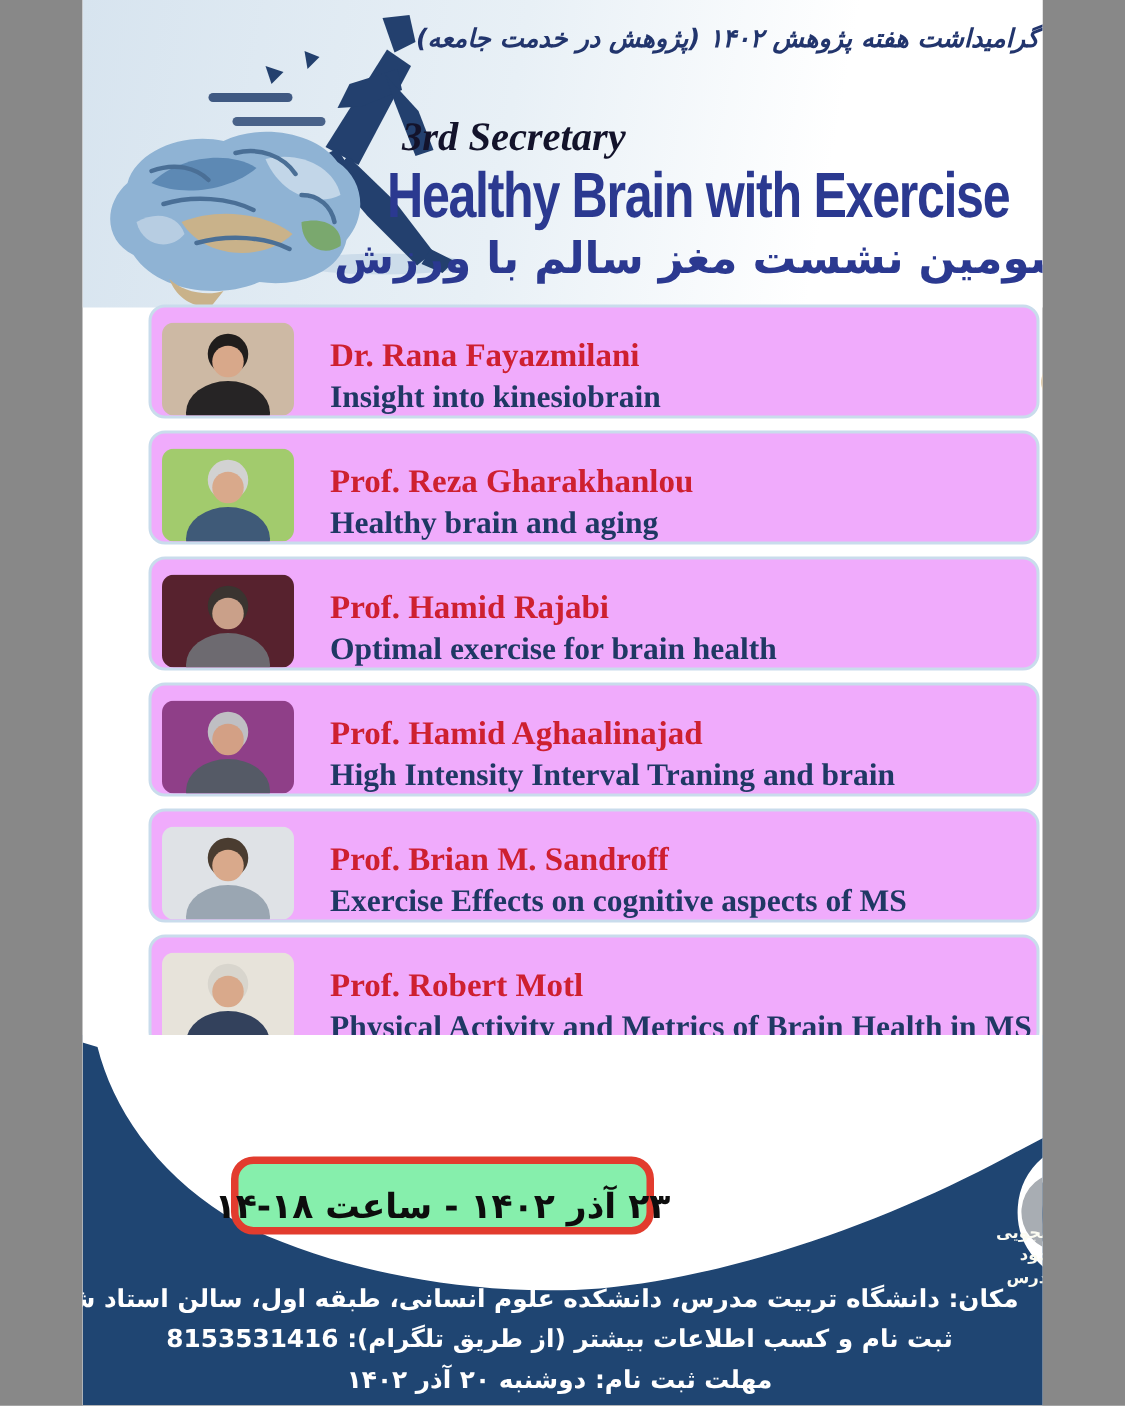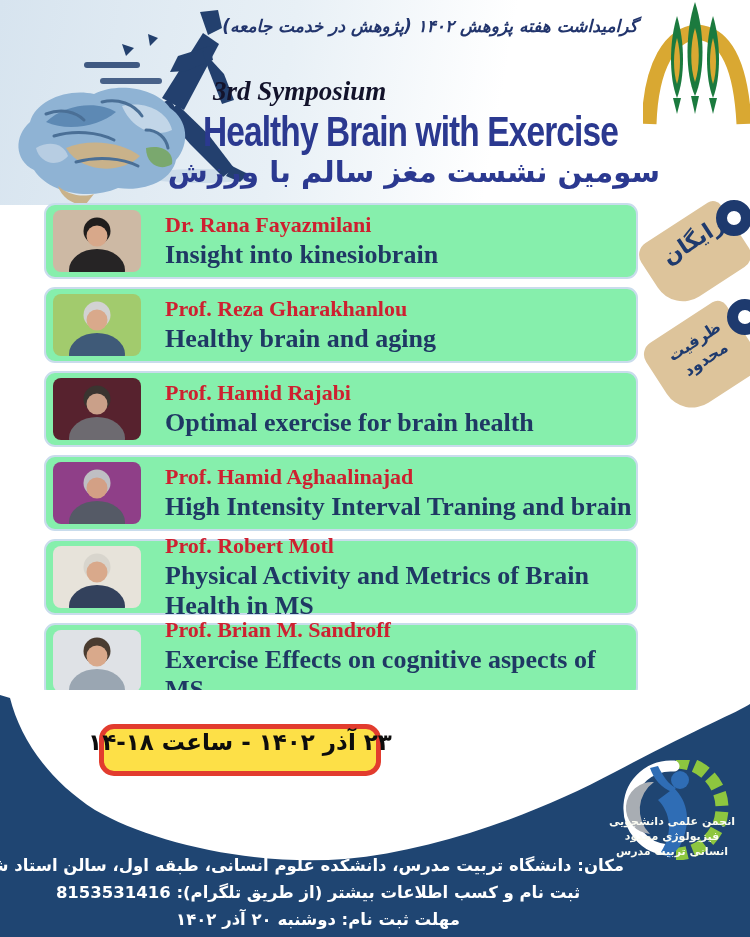--- a/index.html
+++ b/index.html
@@ -1,17 +1,17 @@
 <!DOCTYPE html>
 <html style="--navy-text: #2b3990; --dark-navy: #1f3864; --red-name: #ce2030; --green-name: #2e7d4e; --footer-navy: #1f4572; --tag-tan: #ddc49b; --ring-navy: #1e3a6e; --banner-border-red: #e23c2e; --logo-gold: #d9a832; --logo-green: #1b7a3e; --assoc-green: #8dc63f; --assoc-blue: #2f6db5;"><head>
 <meta charset="utf-8">
 <style>
   html,body{margin:0;padding:0;background:#888;}
   .poster{
-    position:relative;width:750px;height:937px;margin:0 auto;
+    position:relative;width:640px;height:937px;margin:0 auto;
     background:#ffffff;overflow:hidden;
     font-family:"Liberation Sans",sans-serif;
   }
   
   .header{
     position:absolute;left:0;top:0;width:750px;height:205px;
     background:linear-gradient(100deg,#d7e4ef 0%,#e8f0f6 38%,#ffffff 66%,#ffffff 100%);
   }
   .brain-svg{position:absolute;left:6px;top:78px;}
   .runner-svg{position:absolute;left:82px;top:4px;}
@@ -36,36 +36,36 @@
     position:absolute;left:240px;top:155px;width:420px;text-align:right;
     white-space:nowrap;direction:rtl;
     font-family:"DejaVu Sans",sans-serif;font-weight:bold;
     font-size:29px;color:var(--navy-text,#2b3990);
   }
   .uni-logo{position:absolute;left:643px;top:2px;}
   
   .cards{position:absolute;left:44px;top:203px;width:594px;}
   .card{
     box-sizing:border-box;height:76px;margin-bottom:8px;
-    background:#86efac;border:2px solid #c9dcec;border-radius:11px;
-    display:flex;align-items:center;
+    background:#f0abfc;border:2px solid #c9dcec;border-radius:11px;
+    display:flex;align-items:flex-end;
   }
   .photo{
     width:88px;height:62px;margin-left:7px;flex:none;
     border-radius:8px;overflow:hidden;
   }
   .photo svg{display:block;}
   .ctext{margin-left:24px;}
   .sname{
     font-family:"Liberation Serif",serif;font-weight:bold;
     font-size:22px;color:var(--red-name,#ce2030);margin-bottom:2px;
   }
   .stopic{
     font-family:"Liberation Serif",serif;font-weight:bold;
-    font-size:26px;color:var(--dark-navy,#1f3864);
+    font-size:21px;color:var(--dark-navy,#1f3864);
   }
   
   .p1{--pbg:#cdb9a4;--phair:#201d1c;--pskin:#d8a88a;--pbody:#262425;}
   .p2{--pbg:#a2cb6d;--phair:#d2d2d2;--pskin:#d9a98b;--pbody:#3f5a78;}
   .p3{--pbg:#57222e;--phair:#3a3430;--pskin:#caa089;--pbody:#6d6a70;}
   .p4{--pbg:#8f3f88;--phair:#bfbfc3;--pskin:#d3a085;--pbody:#555a66;}
   .p5{--pbg:#e7e3da;--phair:#d8d5cd;--pskin:#d9a98b;--pbody:#33415c;}
   .p6{--pbg:#dfe2e6;--phair:#4a3c30;--pskin:#d9a98b;--pbody:#9aa6b2;}
   
   .tag{position:absolute;width:120px;height:112px;}
@@ -96,24 +96,24 @@
   .org-line{
     font-family:"Liberation Serif",serif;font-weight:bold;
     font-size:23px;line-height:29px;white-space:nowrap;
   }
   .olabel{color:var(--dark-navy,#1f3864);}
   .oname{color:var(--green-name,#2e7d4e);}
   
   .bottom-svg{position:absolute;left:0;top:690px;}
   
   .date-banner{
-    position:absolute;left:99px;top:724px;width:282px;height:52px;
-    box-sizing:border-box;background:#fde047;
+    position:absolute;left:99px;top:771px;width:282px;height:52px;
+    box-sizing:border-box;background:#86efac;
     border:5px solid var(--banner-border-red,#e23c2e);border-radius:15px;
-    display:flex;align-items:flex-start;justify-content:center;
+    display:flex;align-items:flex-end;justify-content:center;
   }
   .date-banner span{
     direction:rtl;white-space:nowrap;
     font-family:"DejaVu Sans",sans-serif;font-weight:bold;
     font-size:23px;color:#0d0d0d;
   }
   
   .footer-text{
     position:absolute;left:12px;top:852px;width:612px;text-align:center;
     direction:rtl;color:#ffffff;
@@ -168,21 +168,21 @@
         <path d="M40,36 C56,30 70,34 78,42"></path>
         <path d="M96,24 C112,20 128,26 136,38"></path>
         <path d="M48,58 C68,52 92,54 108,62"></path>
         <path d="M70,84 C92,78 116,80 132,88"></path>
         <path d="M140,52 C152,52 160,60 162,70"></path>
       </g>
       <path d="M52,108 C60,116 76,120 88,116 L80,126 C68,128 56,120 52,108 Z" fill="#c9b28a"></path>
     </svg>
 
     <div class="fa-banner">گرامیداشت هفته پژوهش ۱۴۰۲ (پژوهش در خدمت جامعه)</div>
-    <div class="ordinal">3rd Symposium</div>
+    <div class="ordinal">3rd Secretary</div>
     <div class="title-en">Healthy Brain with Exercise</div>
     <div class="title-fa">سومین نشست مغز سالم با ورزش</div>
 
     <svg class="uni-logo" width="107" height="126" viewBox="0 0 107 126">
       <path d="M6,122 C8,62 28,32 54,30 C82,32 98,62 101,122" fill="none" stroke="var(--logo-gold,#d9a832)" stroke-width="15"></path>
       <g>
         <path d="M52,0 C42,30 42,72 52,94 C62,72 62,30 52,0 Z" fill="var(--logo-green,#1b7a3e)"></path>
         <path d="M52,26 C47,42 47,66 52,80 C57,66 57,42 52,26 Z" fill="var(--logo-gold,#d9a832)"></path>
         <path d="M34,14 C26,40 26,76 34,96 C42,76 42,40 34,14 Z" fill="var(--logo-green,#1b7a3e)"></path>
         <path d="M34,36 C30,50 30,70 34,82 C38,70 38,50 34,36 Z" fill="var(--logo-gold,#d9a832)"></path>
@@ -251,46 +251,46 @@
             <ellipse cx="44" cy="60" rx="28" ry="21" fill="var(--pbody)"></ellipse>
           </svg>
         </div>
       <div class="ctext">
         <div class="sname">Prof. Hamid Aghaalinajad</div>
         <div class="stopic">High Intensity Interval Traning and brain</div>
       </div>
     </div>
 
     <div class="card">
+      <div class="photo p6">
+          <svg viewBox="0 0 88 62" width="88" height="62" preserveAspectRatio="none">
+            <rect width="88" height="62" fill="var(--pbg)"></rect>
+            <circle cx="44" cy="21" r="13.5" fill="var(--phair)"></circle>
+            <circle cx="44" cy="26" r="10.5" fill="var(--pskin)"></circle>
+            <ellipse cx="44" cy="60" rx="28" ry="21" fill="var(--pbody)"></ellipse>
+          </svg>
+        </div>
+      <div class="ctext">
+        <div class="sname">Prof. Brian M. Sandroff</div>
+        <div class="stopic">Exercise Effects on cognitive aspects of MS</div>
+      </div>
+    </div>
+
+    <div class="card">
       <div class="photo p5">
           <svg viewBox="0 0 88 62" width="88" height="62" preserveAspectRatio="none">
             <rect width="88" height="62" fill="var(--pbg)"></rect>
             <circle cx="44" cy="21" r="13.5" fill="var(--phair)"></circle>
             <circle cx="44" cy="26" r="10.5" fill="var(--pskin)"></circle>
             <ellipse cx="44" cy="60" rx="28" ry="21" fill="var(--pbody)"></ellipse>
           </svg>
         </div>
       <div class="ctext">
         <div class="sname">Prof. Robert Motl</div>
         <div class="stopic">Physical Activity and Metrics of Brain Health in MS</div>
-      </div>
-    </div>
-
-    <div class="card">
-      <div class="photo p6">
-          <svg viewBox="0 0 88 62" width="88" height="62" preserveAspectRatio="none">
-            <rect width="88" height="62" fill="var(--pbg)"></rect>
-            <circle cx="44" cy="21" r="13.5" fill="var(--phair)"></circle>
-            <circle cx="44" cy="26" r="10.5" fill="var(--pskin)"></circle>
-            <ellipse cx="44" cy="60" rx="28" ry="21" fill="var(--pbody)"></ellipse>
-          </svg>
-        </div>
-      <div class="ctext">
-        <div class="sname">Prof. Brian M. Sandroff</div>
-        <div class="stopic">Exercise Effects on cognitive aspects of MS</div>
       </div>
     </div>
   </div>
 
   <div class="tag tag1">
     <div class="tag-body"></div>
     <div class="tag-ring"></div>
     <div class="tag-text">رایگان</div>
   </div>
 

